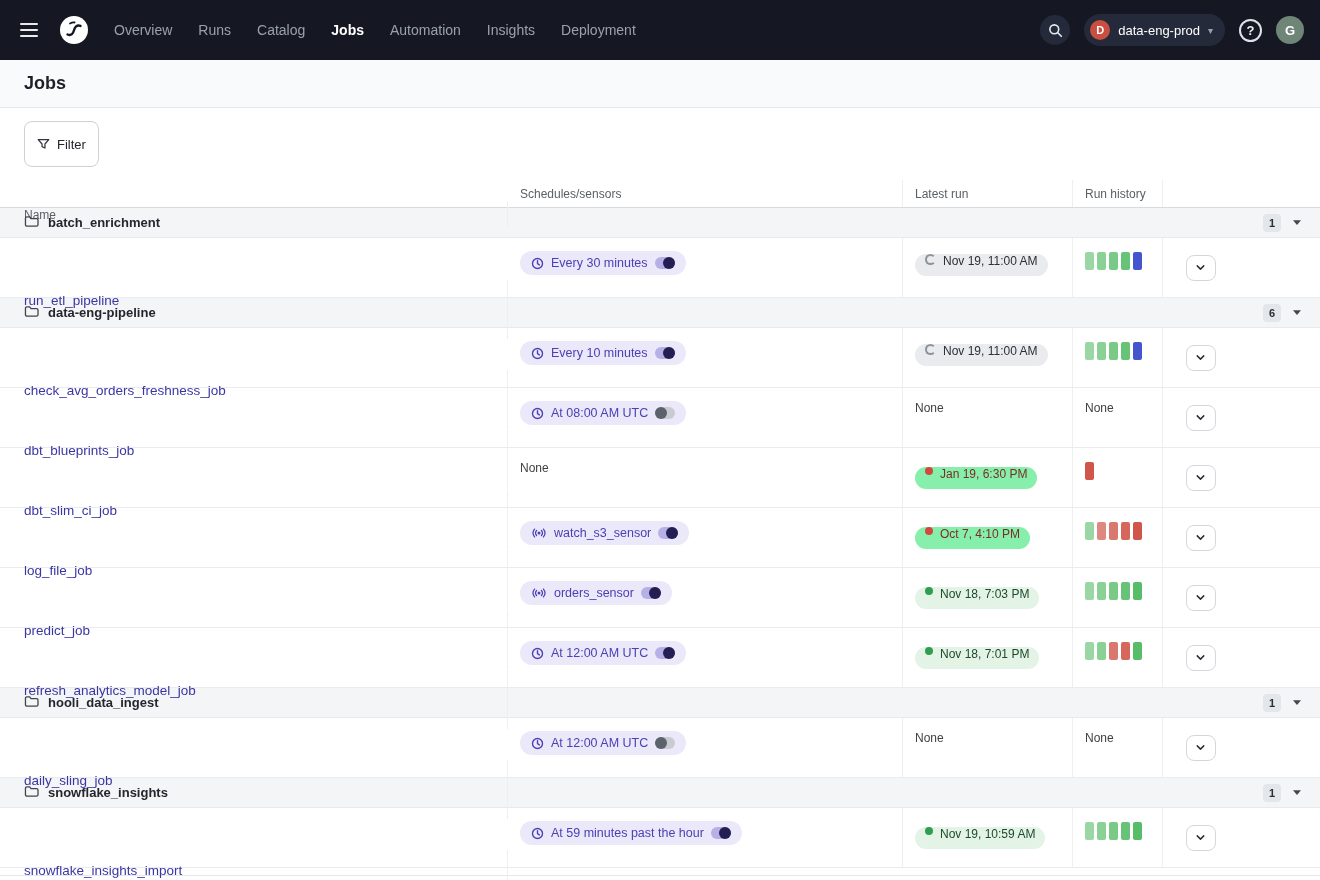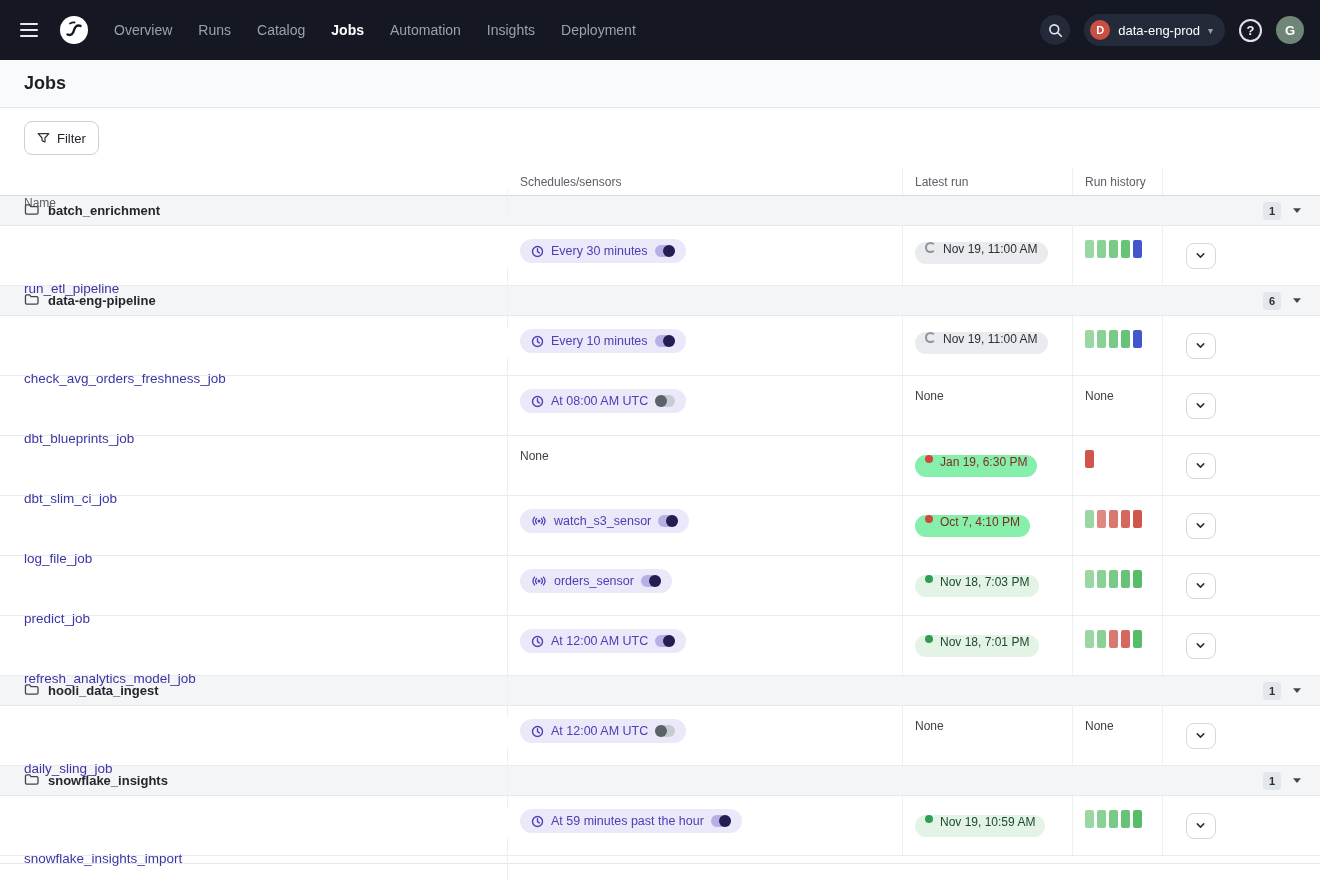--- a/index.html
+++ b/index.html
@@ -22,21 +22,21 @@
   .deploy-caret { color:#9aa1ac; font-size:10px; }
   .help-btn { width:23px; height:23px; border-radius:50%; border:2px solid #dfe3e9; color:#eef0f4; font-size:13px; font-weight:700; display:flex; align-items:center; justify-content:center; cursor:pointer; }
   .avatar { width:28px; height:28px; border-radius:50%; background:#6e8577; color:#fff; font-size:13px; font-weight:700; display:flex; align-items:center; justify-content:center; cursor:pointer; }
 
   
   .page-header { height:48px; background:#f9fafb; border-bottom:1px solid #e5e8eb; display:flex; align-items:center; padding:0 24px; }
   .page-title { font-size:18px; font-weight:700; color:#1d2127; }
 
   
   .toolbar { padding:13px 24px; background:#fff; }
-  .filter-btn { display:inline-flex; align-items:center; gap:7px; height:34px; padding:0 12px; border:1px solid #ccd1d8; border-radius:8px; background:#fff; font-size:13px; color:#23272d; cursor:pointer; }
+  .filter-btn { display:inline-flex; align-items:center; gap:7px; height:46px; padding:0 12px; border:1px solid #ccd1d8; border-radius:8px; background:#fff; font-size:13px; color:#23272d; cursor:pointer; }
 
   
   .col-name    { width:508px;margin-top:42px; }
   .col-sched   { width:395px; }
   .col-latest  { width:170px; }
   .col-history { width:90px;  }
   .col-expand  { width:75px;  }
 
   .table-header { display:flex; height:28px; align-items:center; border-bottom:1px solid #d7dade; }
   .th { font-size:12px; color:#5a6066; padding:0 12px; height:100%; display:flex; align-items:center; border-right:1px solid #edeff1; }

